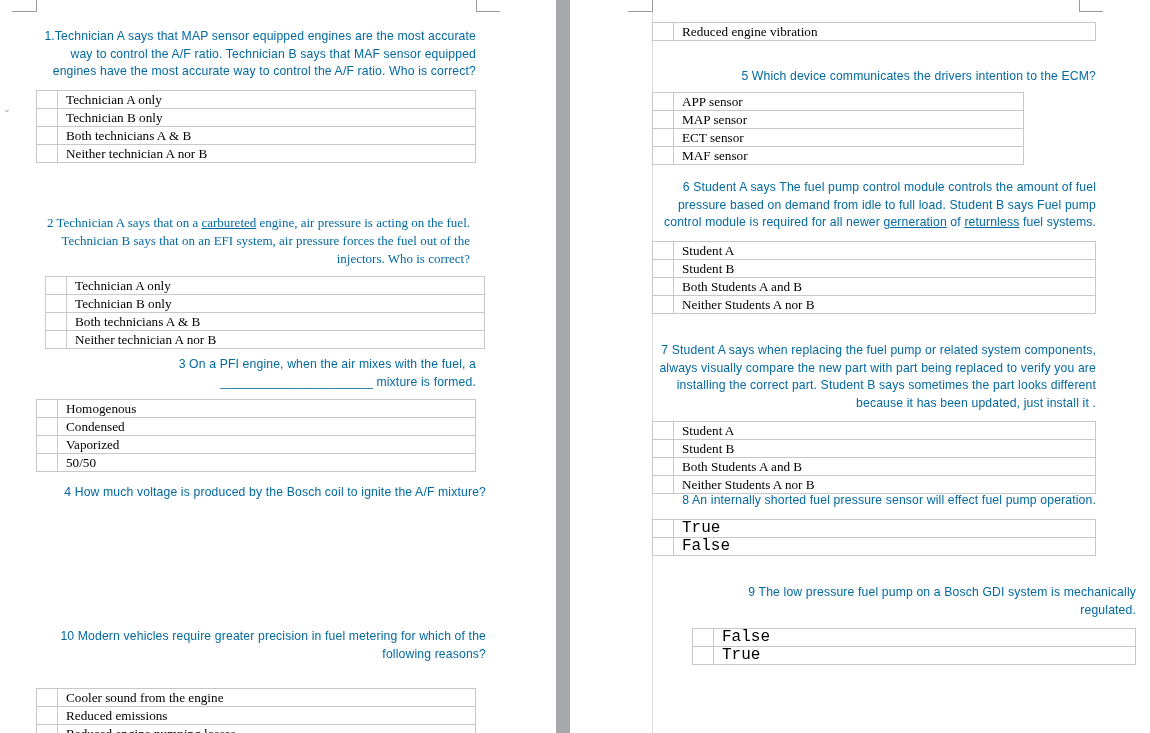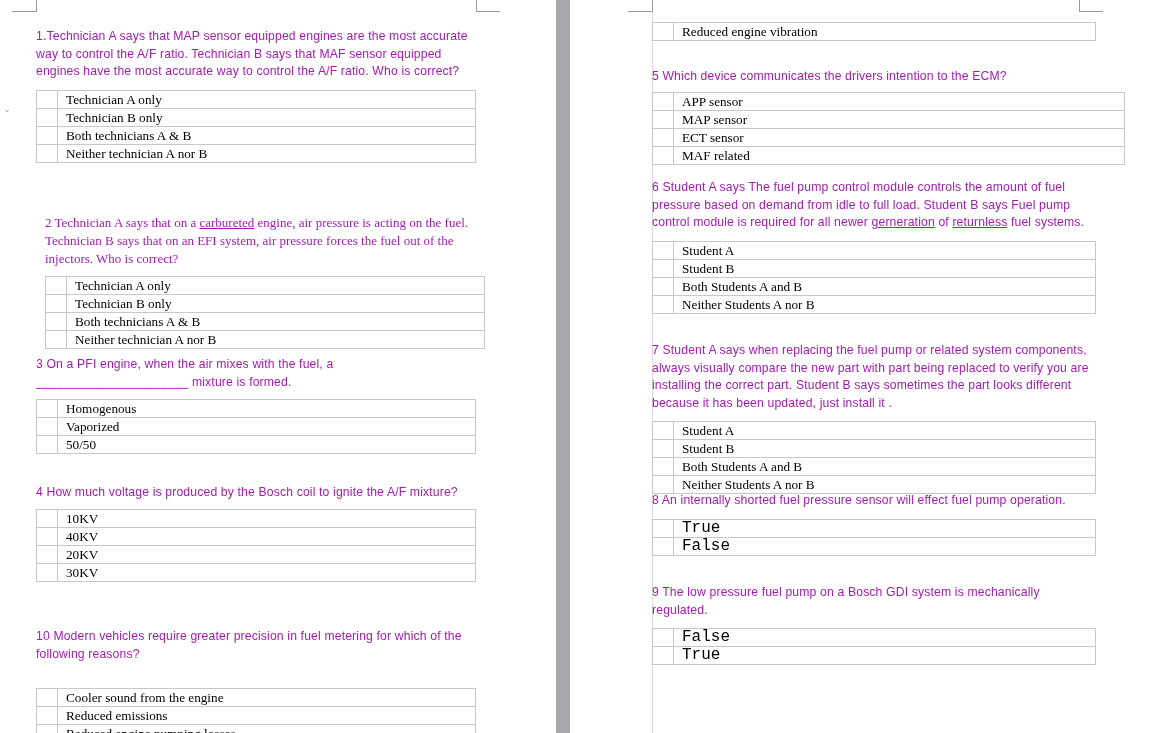--- a/index.html
+++ b/index.html
@@ -62,22 +62,23 @@
     text-align: center;
   }
 
   .q {
     position: absolute;
   }
   .qtext {
     font-family: "Liberation Sans", sans-serif;
     font-size: 12.2px;
     line-height: 17.5px;
-    color: #a21caf;
+    color: #0369a1;
     letter-spacing: 0.15px;
+    text-align: right;
   }
   .qtext.serif {
     font-family: "Liberation Serif", serif;
     font-size: 13px;
     line-height: 18px;
     letter-spacing: 0;
   }
   .u { text-decoration: underline; }
 
   table.answers {
@@ -169,52 +170,36 @@
   <div class="q" style="left:36px; top:356px; width:440px;">
     <div class="qtext">3  On a PFI engine, when the air mixes with the fuel, a ______________________ mixture is formed.</div>
     <table class="answers" style="width:440px; margin-top:8px;">
       <tbody>
           <tr>
         <td class="box"></td>
         <td class="ans">Homogenous</td>
       </tr>
       <tr>
         <td class="box"></td>
+        <td class="ans">Condensed</td>
+      </tr>
+      <tr>
+        <td class="box"></td>
         <td class="ans">Vaporized</td>
       </tr>
       <tr>
         <td class="box"></td>
         <td class="ans">50/50</td>
       </tr>
     </tbody>
       </table>
   </div>
 
   <div class="q" style="left:36px; top:484px; width:450px;">
     <div class="qtext">4 How much voltage is produced by the Bosch coil to ignite the A/F mixture?</div>
-    <table class="answers" style="width:440px; margin-top:7px;">
-      <tbody>
-          <tr>
-        <td class="box"></td>
-        <td class="ans">10KV</td>
-      </tr>
-      <tr>
-        <td class="box"></td>
-        <td class="ans">40KV</td>
-      </tr>
-      <tr>
-        <td class="box"></td>
-        <td class="ans">20KV</td>
-      </tr>
-      <tr>
-        <td class="box"></td>
-        <td class="ans">30KV</td>
-      </tr>
-    </tbody>
-      </table>
   </div>
 
   <div class="q" style="left:36px; top:628px; width:450px;">
     <div class="qtext">10    Modern vehicles require greater precision in fuel metering for which of the following reasons?</div>
     <table class="answers" style="width:440px; margin-top:25px;">
       <tbody>
           <tr>
         <td class="box"></td>
         <td class="ans">Cooler sound from the engine</td>
       </tr>
@@ -249,37 +234,37 @@
           <tr>
         <td class="box"></td>
         <td class="ans">Reduced engine vibration</td>
       </tr>
     </tbody>
       </table>
   </div>
 
   <div class="q" style="left:82px; top:68px; width:444px;">
     <div class="qtext">5  Which device communicates the drivers intention to the ECM?</div>
-    <table class="answers" style="width:473px; margin-top:6px;">
+    <table class="answers" style="width:372px; margin-top:6px;">
       <tbody>
           <tr>
         <td class="box"></td>
         <td class="ans">APP sensor</td>
       </tr>
       <tr>
         <td class="box"></td>
         <td class="ans">MAP sensor</td>
       </tr>
       <tr>
         <td class="box"></td>
         <td class="ans">ECT sensor</td>
       </tr>
       <tr>
         <td class="box"></td>
-        <td class="ans">MAF related</td>
+        <td class="ans">MAF sensor</td>
       </tr>
     </tbody>
       </table>
   </div>
 
   <div class="q" style="left:82px; top:179px; width:444px;">
     <div class="qtext"><span>6 Student A says The fuel pump control module controls the amount of fuel pressure based on demand  from idle to full load. Student B says Fuel pump control module is required for all newer </span><span class="u">gerneration</span><span> of </span><span class="u">returnless</span><span> fuel systems.</span></div>
     <table class="answers" style="width:444px; margin-top:9px;">
       <tbody>
           <tr>
@@ -335,21 +320,21 @@
         <td class="ans">True</td>
       </tr>
       <tr>
         <td class="box"></td>
         <td class="ans">False</td>
       </tr>
     </tbody>
       </table>
   </div>
 
-  <div class="q" style="left:82px; top:584px; width:444px;">
+  <div class="q" style="left:82px; top:584px; width:444px;padding-left:40px;">
     <div class="qtext">9 The low pressure fuel pump on a Bosch GDI system is mechanically regulated.</div>
     <table class="answers mono" style="width:444px; margin-top:9px;">
       <tbody>
           <tr>
         <td class="box"></td>
         <td class="ans">False</td>
       </tr>
       <tr>
         <td class="box"></td>
         <td class="ans">True</td>

